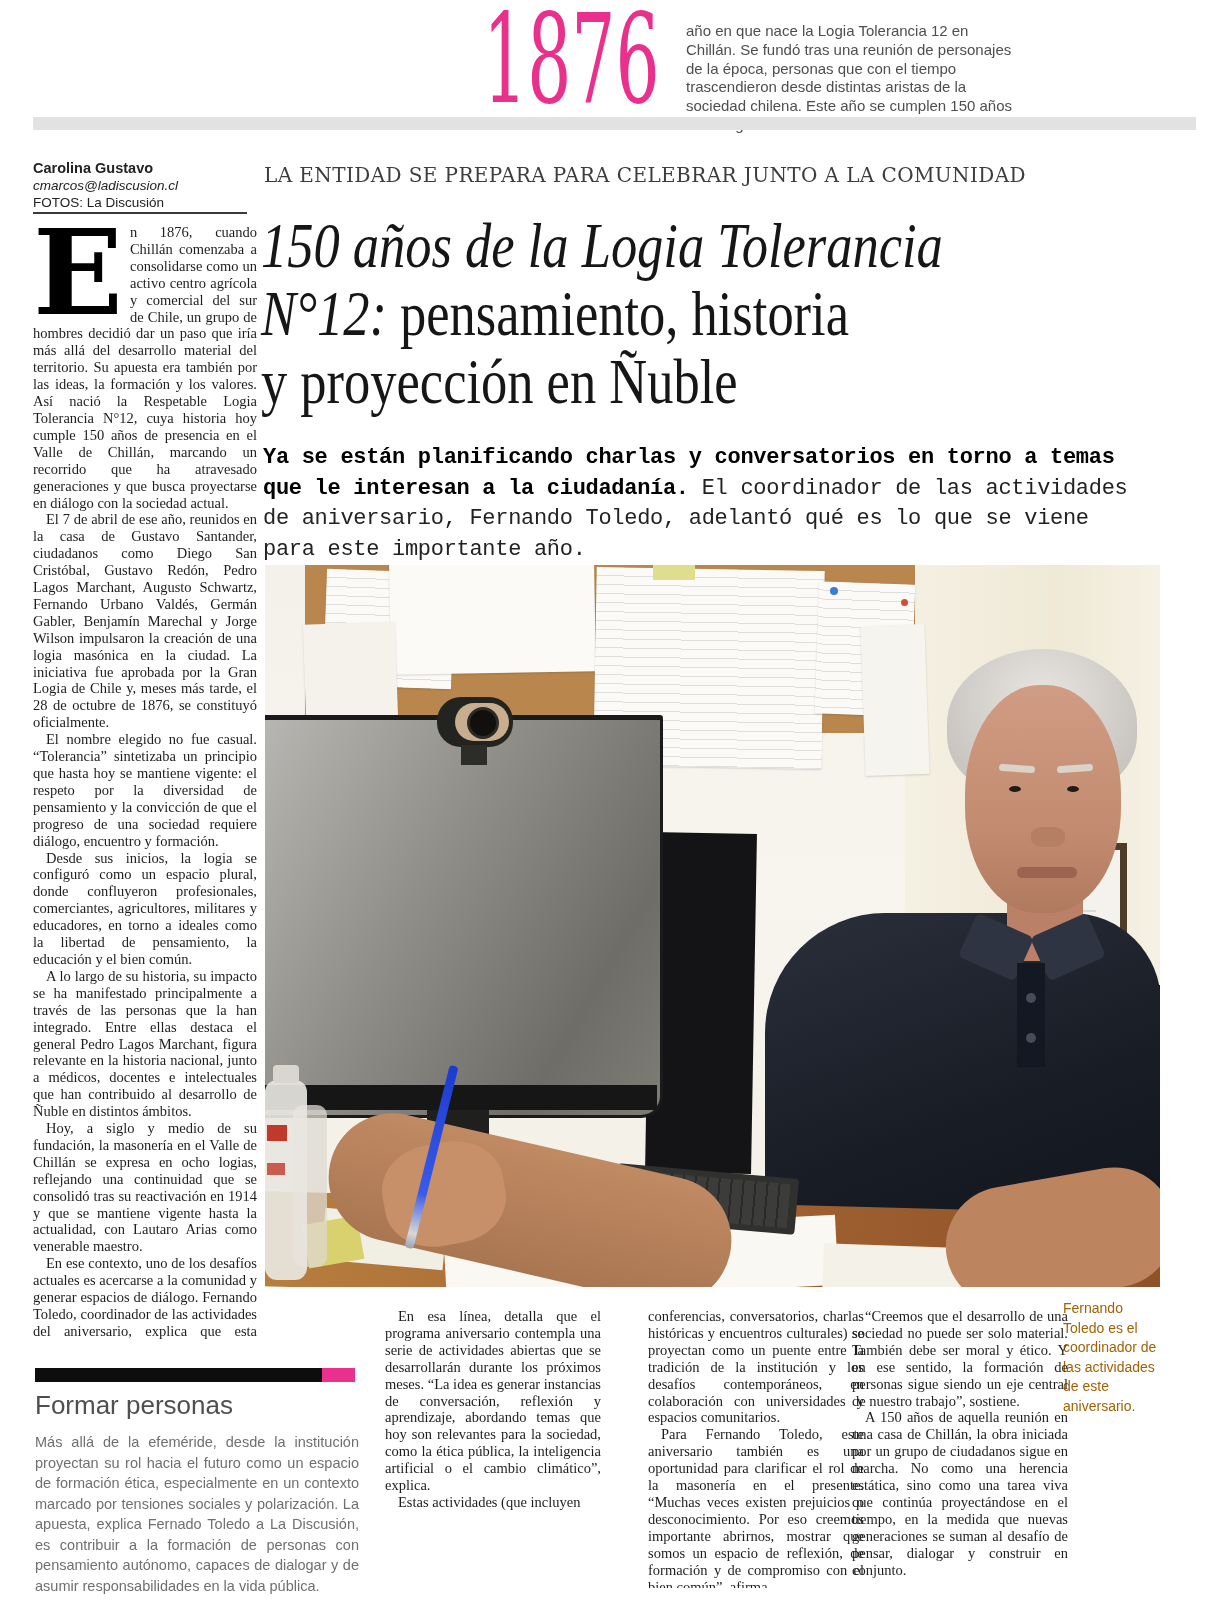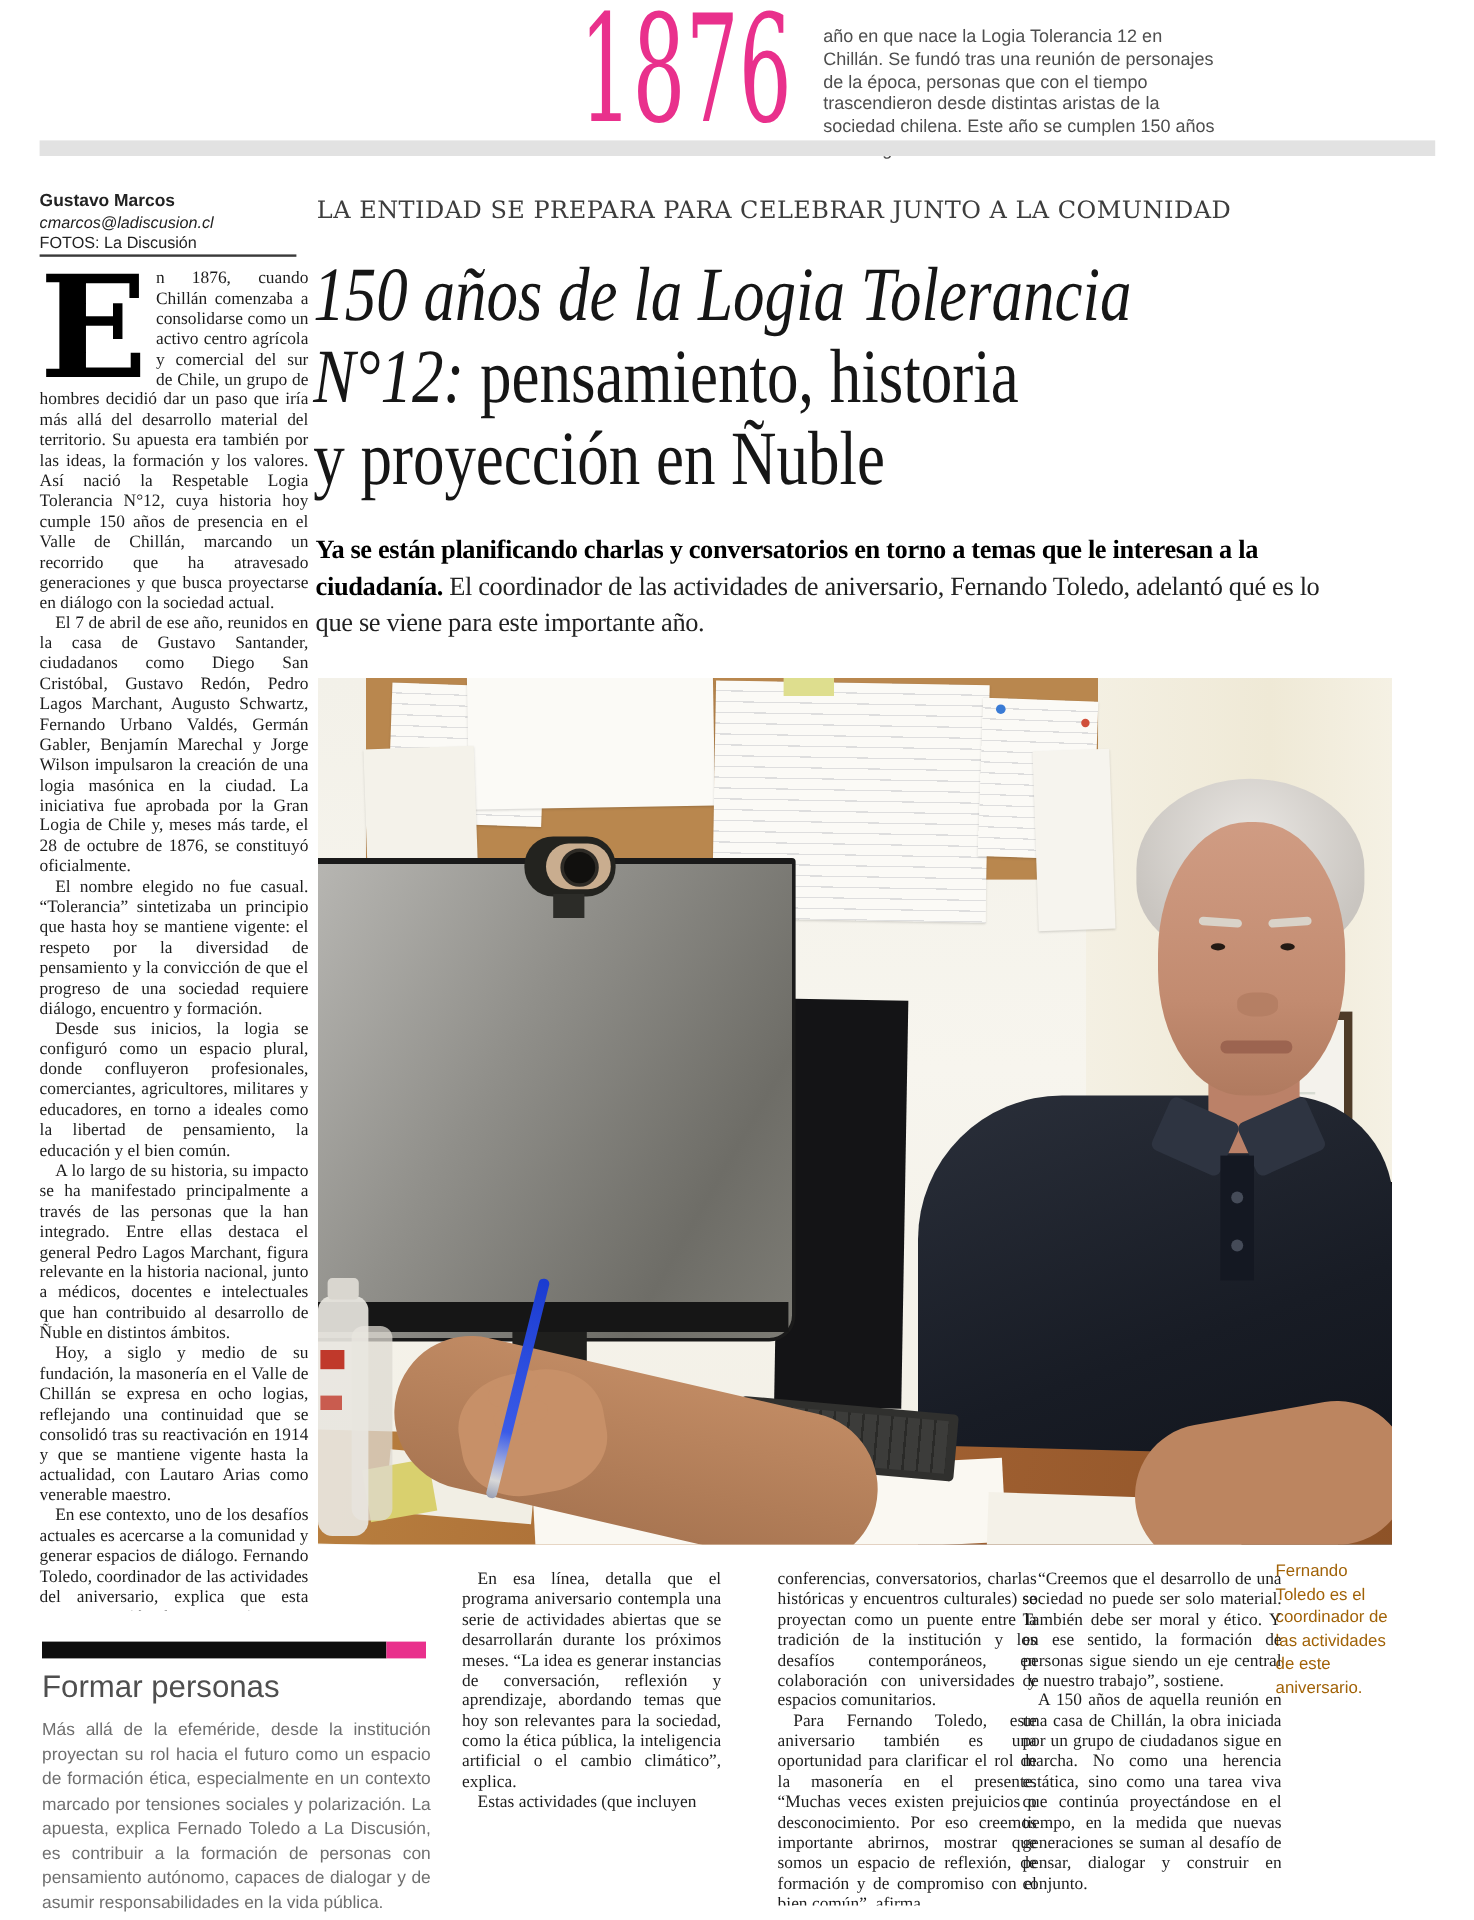--- a/index.html
+++ b/index.html
@@ -22,21 +22,21 @@
   .byline .credit{font-size:13.5px;line-height:17px;}
   .byline-rule{position:absolute;left:33px;top:212px;width:214px;height:2px;background:#3a3a3a;}
   
   .kicker{position:absolute;left:264px;top:163px;font-family:"DejaVu Serif",serif;
       font-size:20px;letter-spacing:.4px;color:#3d3d3d;white-space:nowrap;}
   .headline{position:absolute;left:261px;top:212px;width:1035px;transform:scaleX(.82);
       transform-origin:left top;font-family:"Liberation Serif",serif;font-weight:400;color:#161616;}
   .hl-line{font-size:64px;line-height:68px;white-space:nowrap;}
   .hl-i{font-style:italic;}
   
-  .lead{position:absolute;left:263px;top:443px;width:866px;font-family:Liberation Serif, serif;
+  .lead{position:absolute;left:263px;top:443px;width:866px;font-family:Liberation Mono, monospace;
       font-size:22px;line-height:30.5px;letter-spacing:-.3px;color:#222;}
   .lead .b{font-weight:bold;color:#000;}
   
   .leftcol{position:absolute;left:33px;top:224px;width:224px;height:1118px;overflow:hidden;
       font-size:14.5px;line-height:16.9px;text-align:justify;color:#1d1d1d;}
   .leftcol p, .bcol p{margin:0;}
   .indent{text-indent:13px;}
   .dropcap{float:left;font-family:"DejaVu Serif",serif;font-weight:bold;font-size:118px;
       line-height:.78;color:#000;margin:3px 7px 0 0;}
   .bcol{position:absolute;top:1308px;width:216px;height:280px;overflow:hidden;
@@ -131,21 +131,21 @@
 </head>
 <body>
 
 <div class="page">
 
   <div class="masthead-year">1876</div>
   <div class="masthead-blurb">año en que nace la Logia Tolerancia 12 en Chillán. Se fundó tras una reunión de personajes de la época, personas que con el tiempo trascendieron desde distintas aristas de la sociedad chilena. Este año se cumplen 150 años de esa gesta.</div>
   <div class="gray-bar"></div>
 
   <div class="byline">
-    <div class="author">Gustavo Marcos</div>
+    <div class="author">Carolina Gustavo</div>
     <div class="email">cmarcos@ladiscusion.cl</div>
     <div class="credit">FOTOS: La Discusión</div>
   </div>
   <div class="byline-rule"></div>
 
   <div class="kicker">LA ENTIDAD SE PREPARA PARA CELEBRAR JUNTO A LA COMUNIDAD</div>
   <div class="headline">
     <div class="hl-line hl-i">150 años de la Logia Tolerancia</div>
     <div class="hl-line"><span class="hl-i">N°12:</span><span> pensamiento, historia</span></div>
     <div class="hl-line">y proyección en Ñuble</div>

